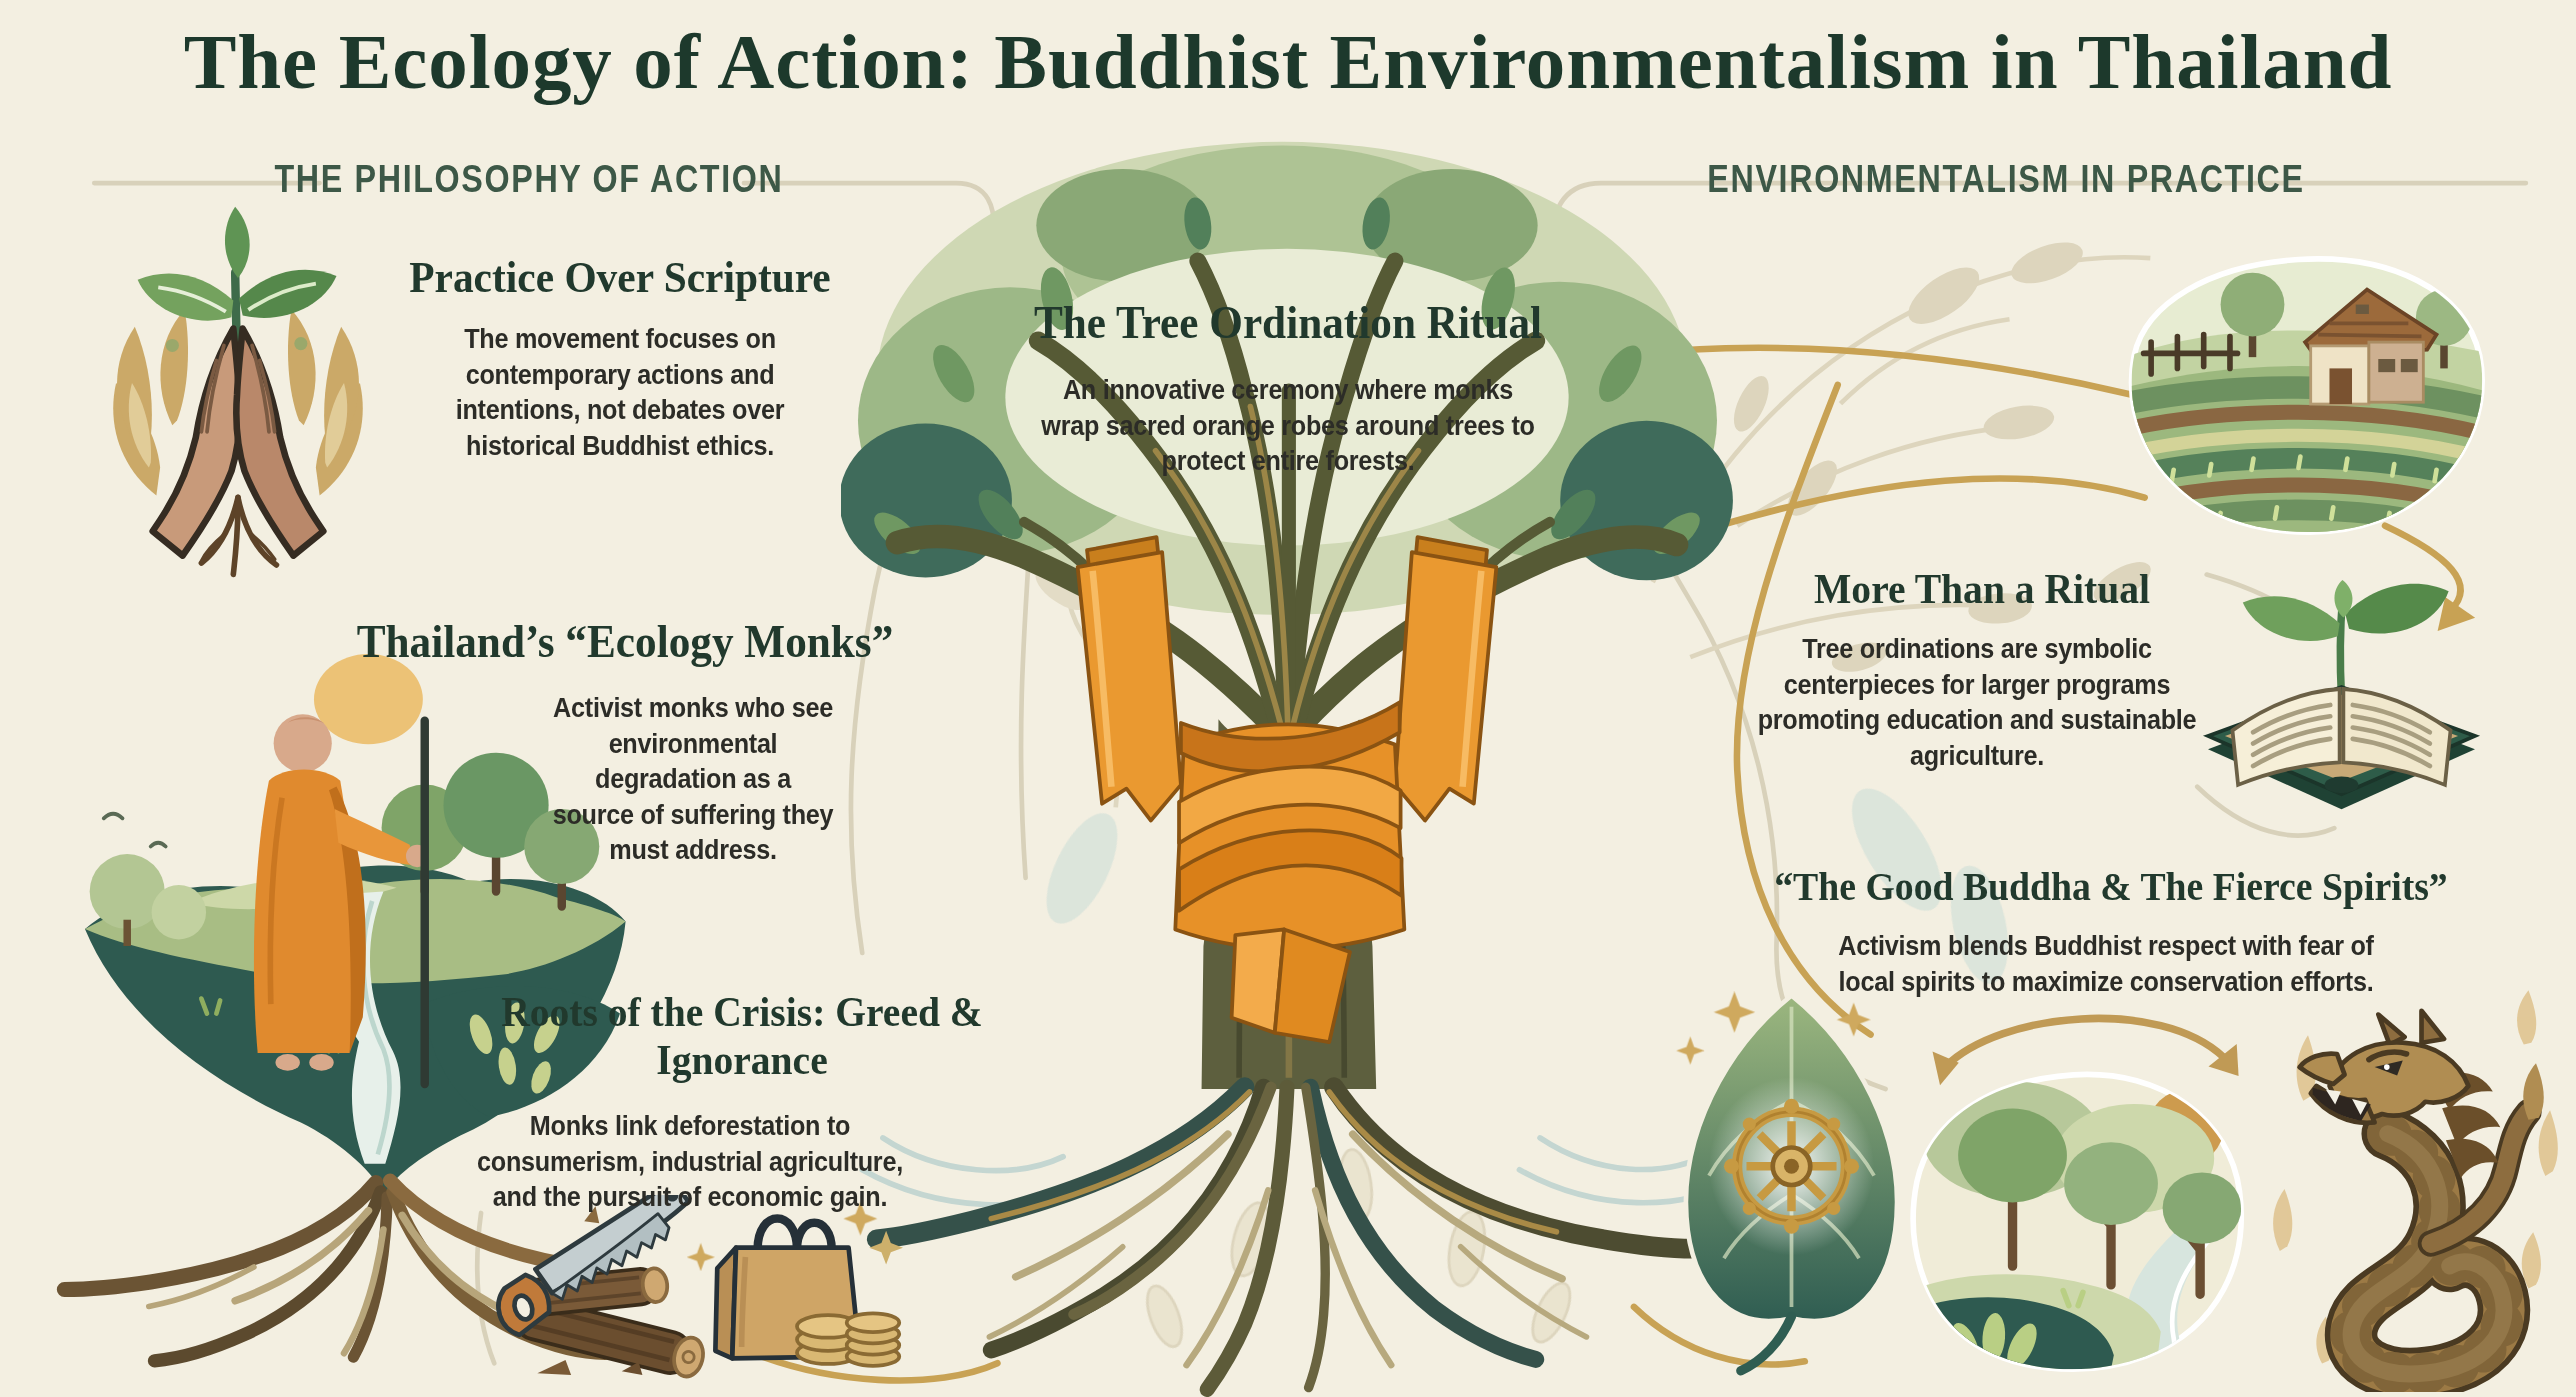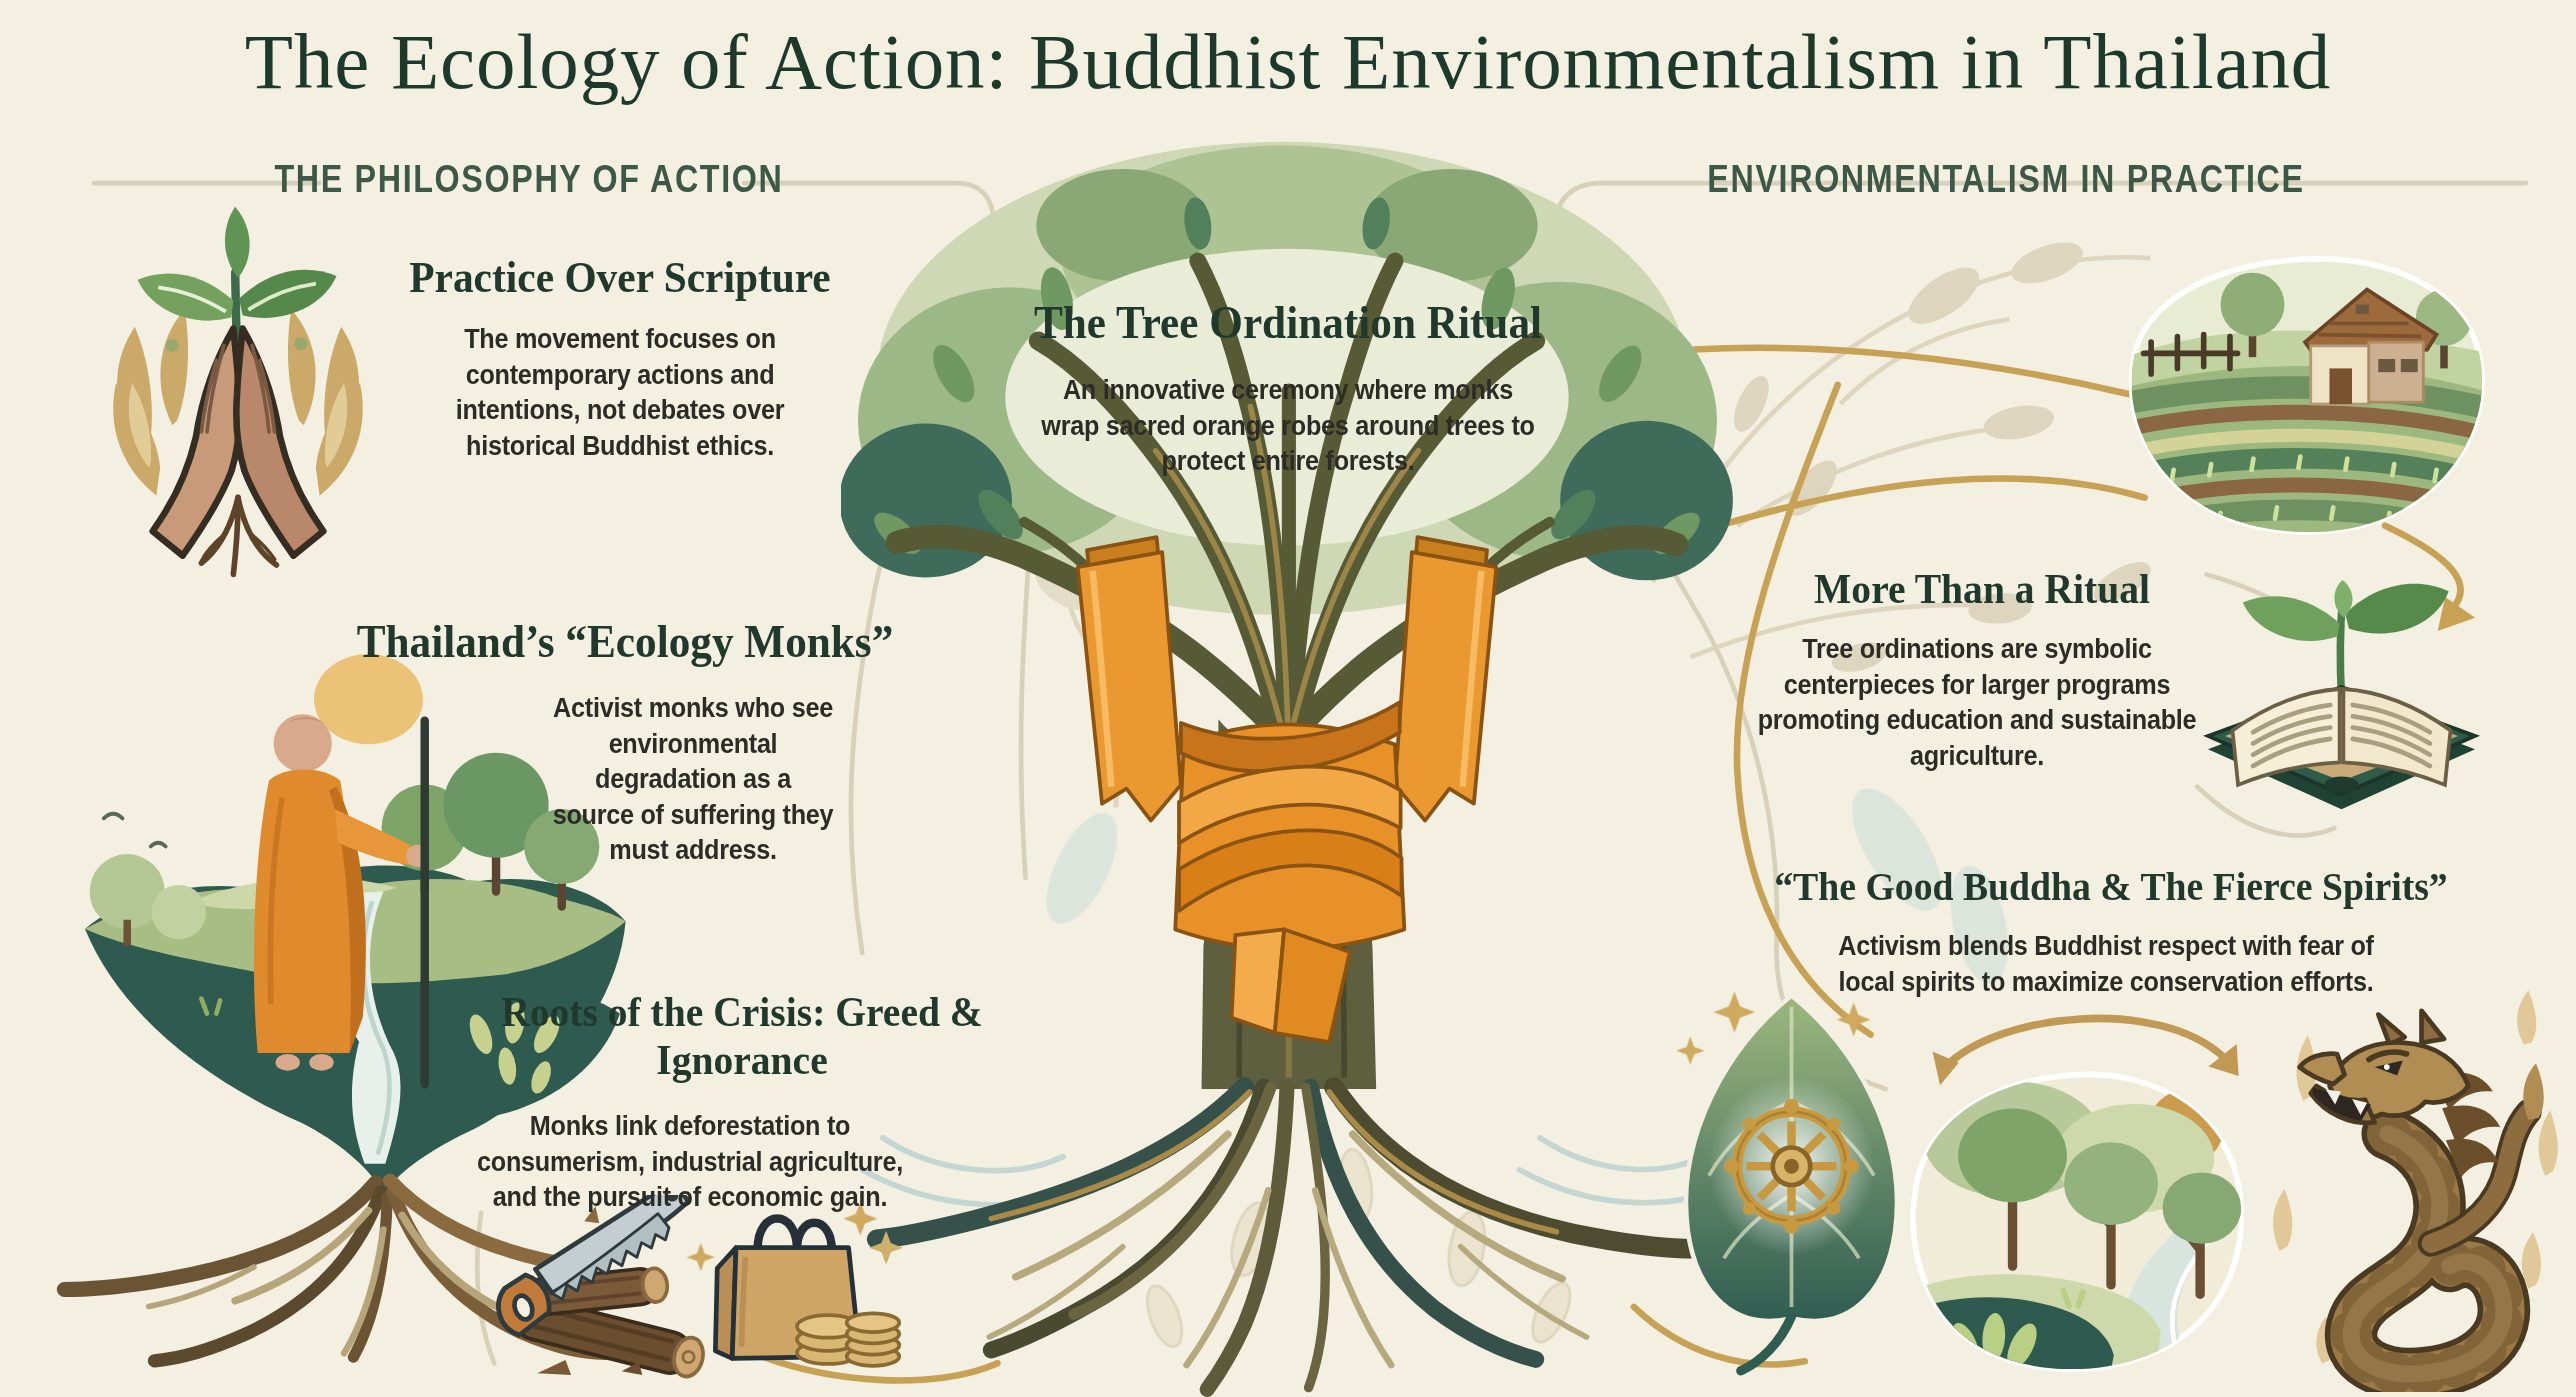--- a/index.html
+++ b/index.html
@@ -9,21 +9,21 @@
     background:#f3efe1;
     overflow:hidden;
     font-family:"Liberation Sans", sans-serif;
   }
   .abs{position:absolute;}
   svg{display:block;}
 
   .title{
     left:0;right:0;top:17px;text-align:center;
     font-family:"Liberation Serif", serif;
-    font-weight:normal;font-size:79px;letter-spacing:0.9px;
+    font-weight:bold;font-size:79px;letter-spacing:0.9px;
     color:#1d392c;
   }
   .subheader{
     top:158px;white-space:nowrap;
     font-weight:bold;font-size:38px;letter-spacing:1.9px;
     color:#3d5847;
     transform:translateX(-50%) scaleX(.85);
     transform-origin:50% 0;
   }
   .sec-heading{

